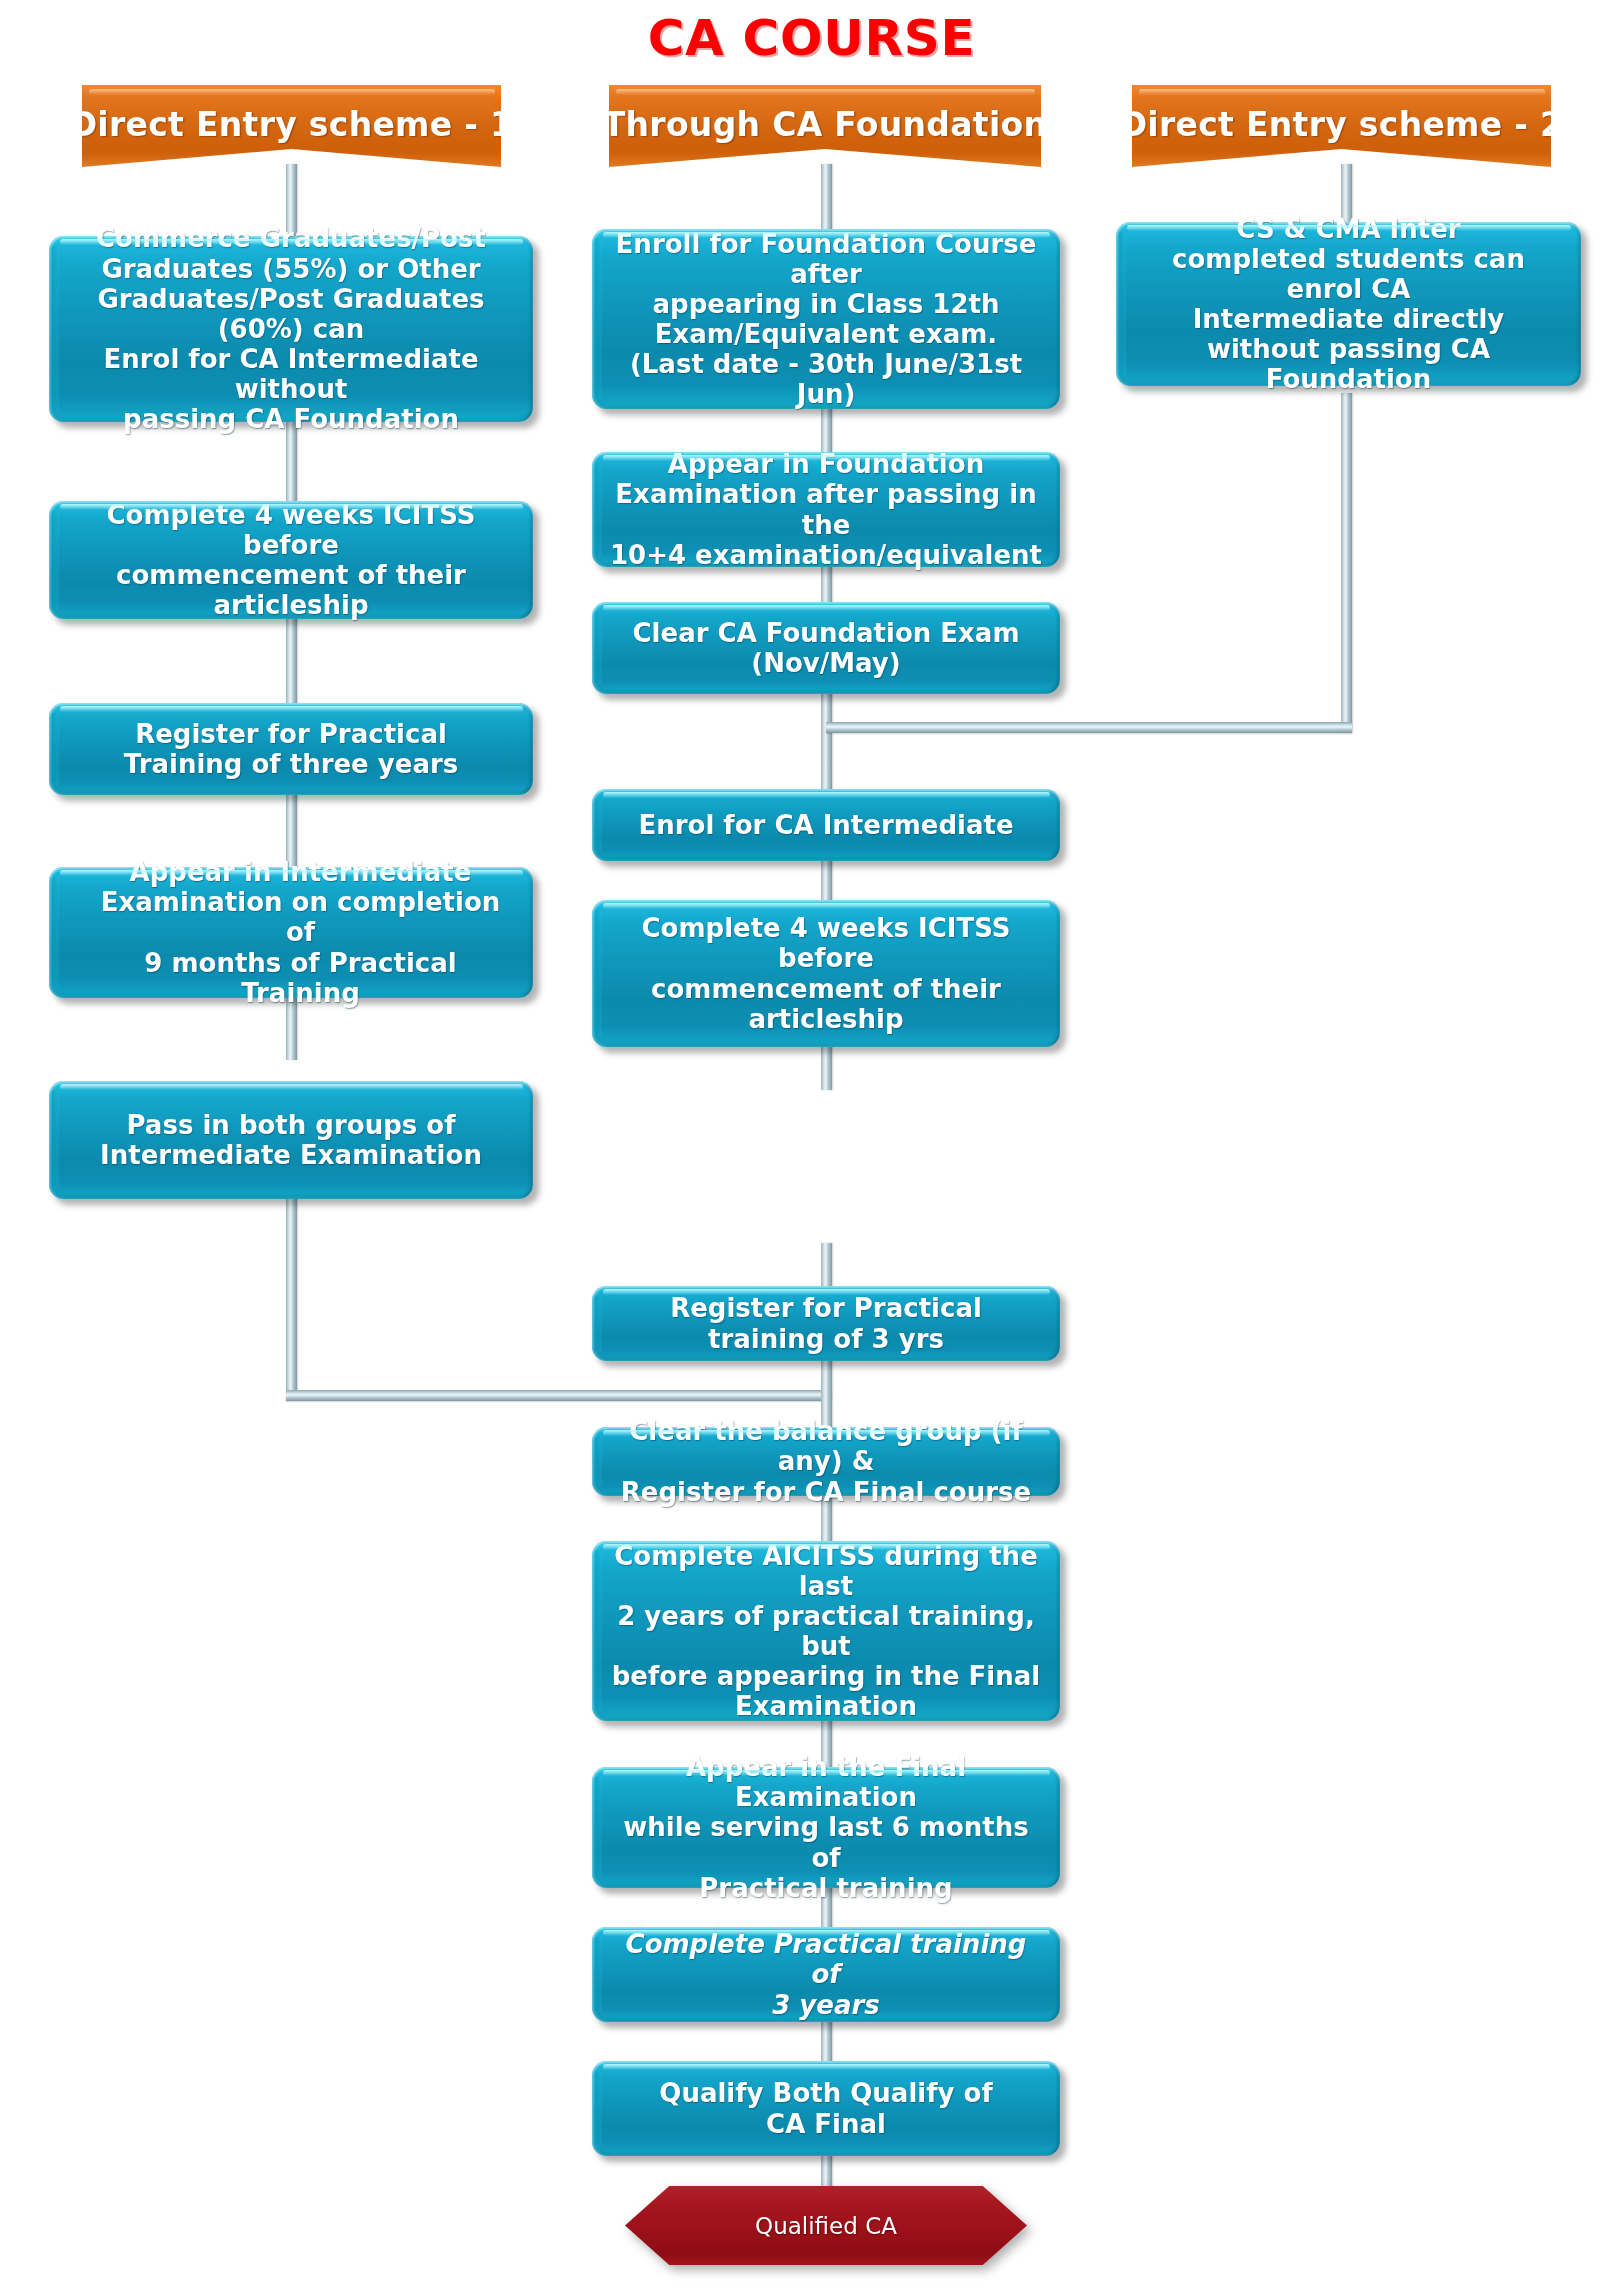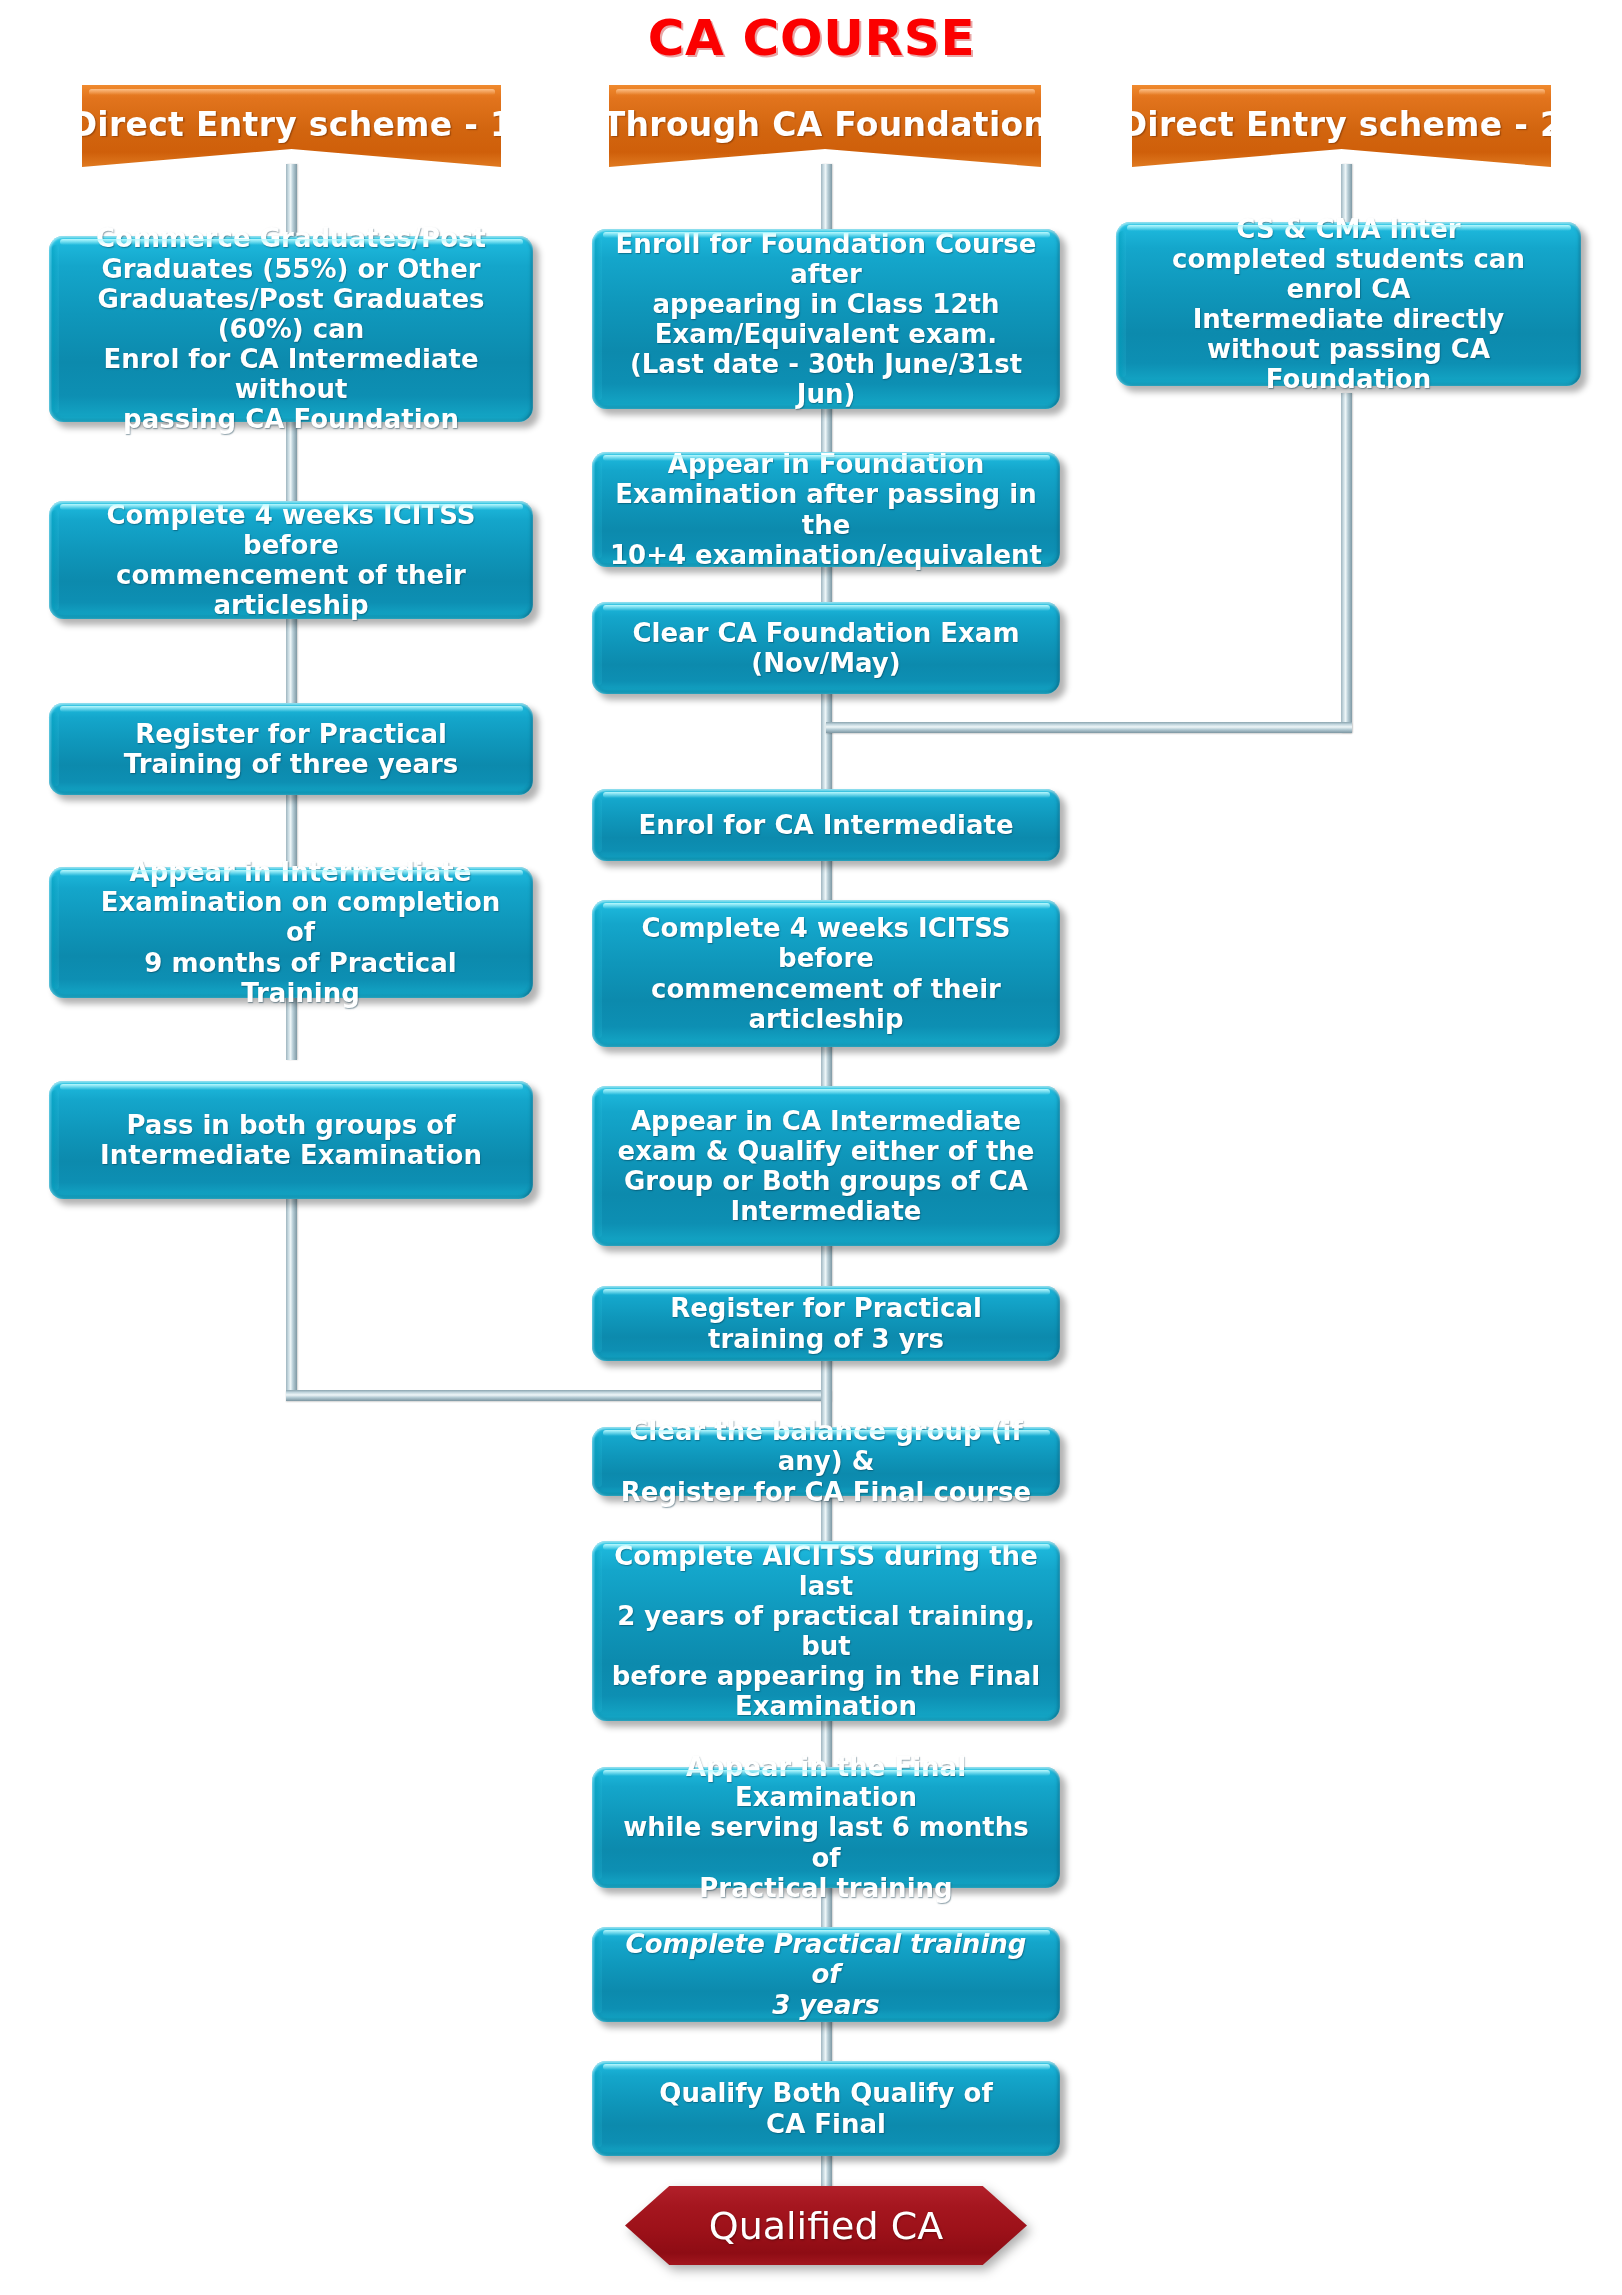--- a/index.html
+++ b/index.html
@@ -98,21 +98,21 @@
   
   .hexwrap{position:absolute;filter:drop-shadow(4.6px 5.2px 5.2px rgba(0,0,0,.32));}
   .hex{
     width:100%;height:100%;
     background:linear-gradient(180deg,#b2202a 0%,#a5161f 25%,#9d1119 55%,#8e0c14 85%,#a3161e 100%);
     -webkit-clip-path:polygon(11% 0,89% 0,100% 50%,89% 100%,11% 100%,0 50%);
     clip-path:polygon(11% 0,89% 0,100% 50%,89% 100%,11% 100%,0 50%);
     display:flex;align-items:center;justify-content:center;
   }
   .hex .htxt{
-    color:#ffffff;font-size:38px;font-family:"DejaVu Sans", sans-serif;font-weight:500;
+    color:#ffffff;font-size:23px;font-family:"DejaVu Sans", sans-serif;font-weight:500;
     text-shadow:0.7px 0.7px 2px rgba(60,0,0,.55);
   }
 </style>
 </head>
 <body>
 
 <div id="stage">
 
   <div class="title">CA COURSE</div>
 
@@ -191,26 +191,20 @@
 (Nov/May)</span>
   </div>
   <div class="box" style="left:592px;top:789px;width:468px;height:72px;">
     <span class="btxt">Enrol for CA Intermediate</span>
   </div>
   <div class="box" style="left:592px;top:900px;width:468px;height:147px;">
     <span class="btxt">Complete 4 weeks ICITSS before
 commencement of their
 articleship</span>
   </div>
-  <div class="box" style="left:592px;top:1086px;width:468px;height:160px;">
-    <span class="btxt">Appear in CA Intermediate
-exam &amp; Qualify either of the
-Group or Both groups of CA
-Intermediate</span>
-  </div>
   <div class="box" style="left:592px;top:1286px;width:468px;height:75px;">
     <span class="btxt">Register for Practical
 training of 3 yrs</span>
   </div>
   <div class="box" style="left:592px;top:1427px;width:468px;height:69px;">
     <span class="btxt">Clear the balance group (if any) &amp;
 Register for CA Final course</span>
   </div>
   <div class="box" style="left:592px;top:1541px;width:468px;height:180px;">
     <span class="btxt">Complete AICITSS during the last

